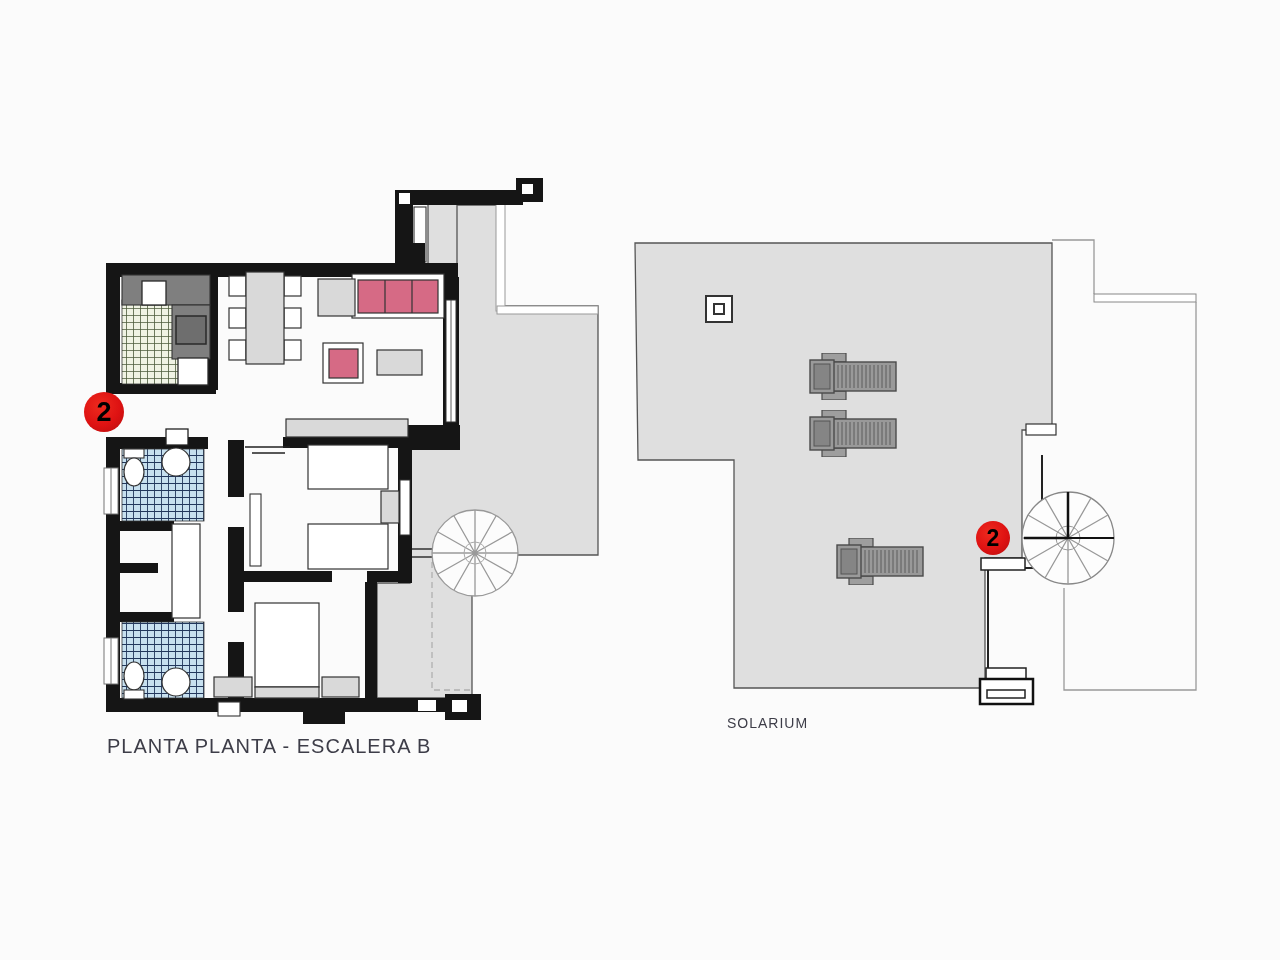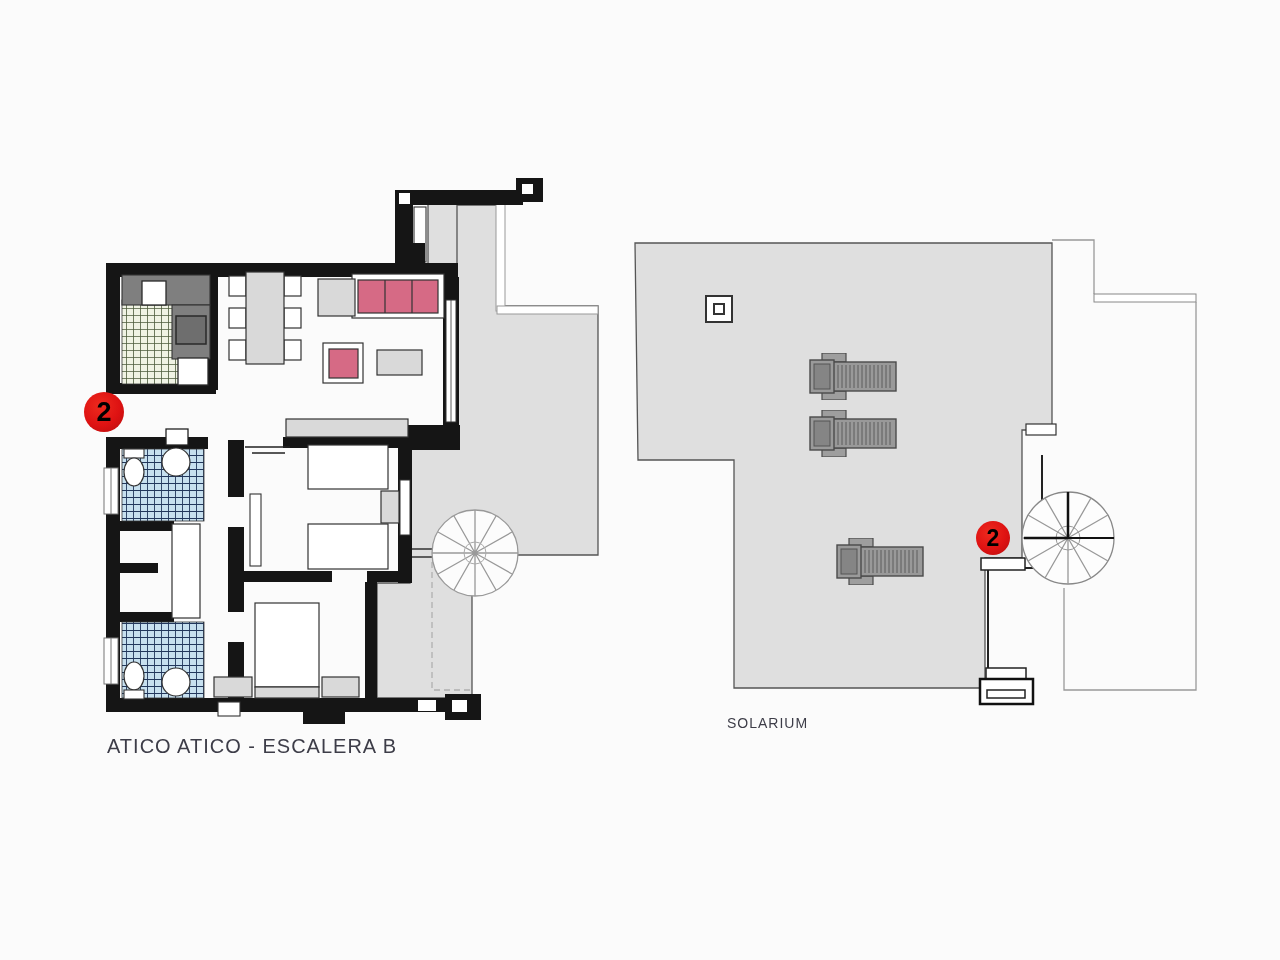--- a/index.html
+++ b/index.html
@@ -239,16 +239,16 @@
       <circle cx="1068" cy="538" r="12" fill="none" stroke="#999" stroke-width="1"></circle>
       <path d="M1068,492 V538 M1024,538 H1068" stroke="#111" stroke-width="2.5" fill="none"></path>
       <path d="M1068,538 H1114" stroke="#111" stroke-width="2" fill="none"></path>
     </g>
   </g>
 </svg>
 
 <div class="badge badge-left">2</div>
 <div class="badge badge-right">2</div>
 
-<div class="plan-label label-left">ATICO ATICO - ESCALERA B</div>
+<div class="plan-label label-left">PLANTA PLANTA - ESCALERA B</div>
 <div class="plan-label label-right">SOLARIUM</div>
 
 </div>
 
 </body></html>

